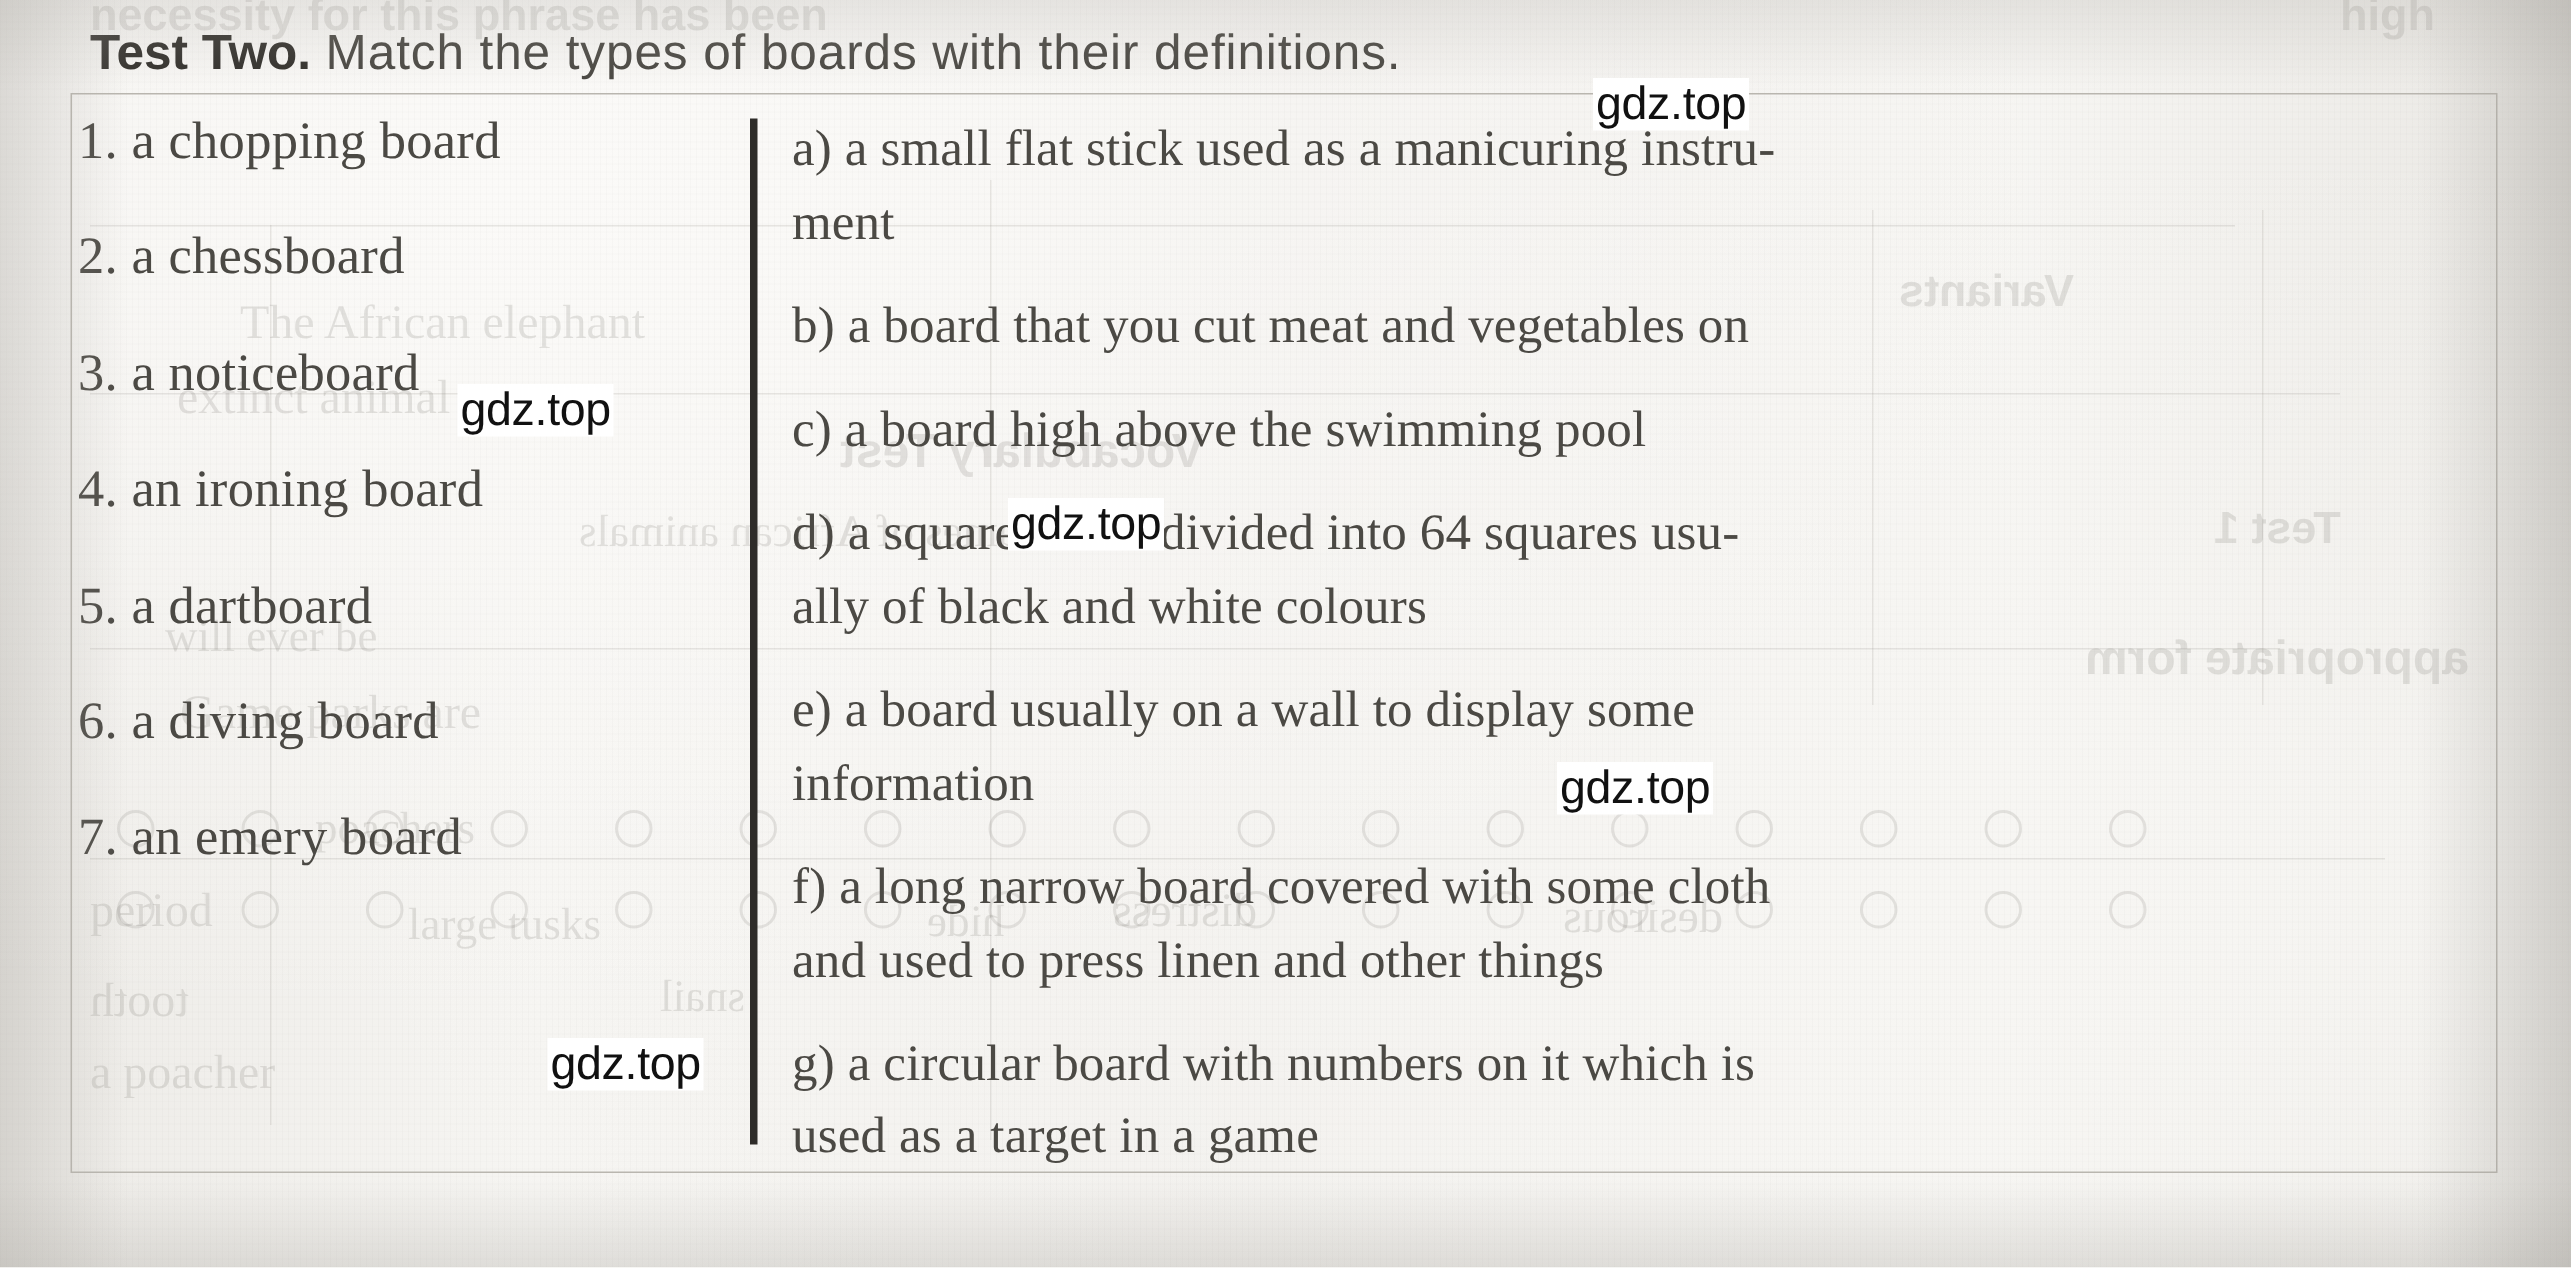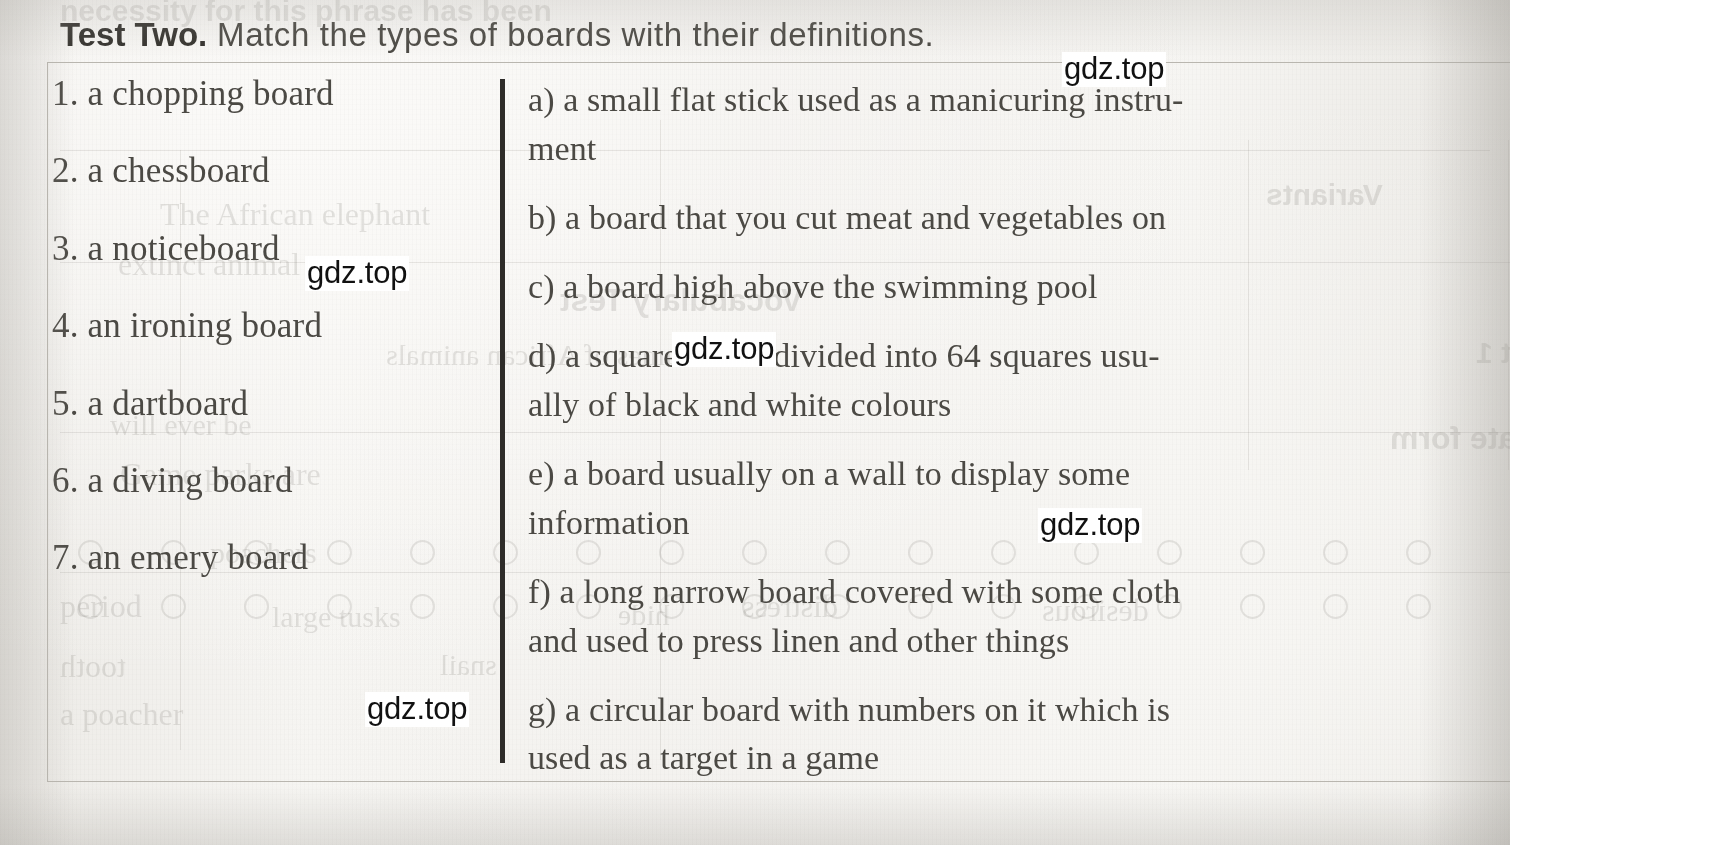--- a/index.html
+++ b/index.html
@@ -6,21 +6,21 @@
   html, body {
     margin: 0;
     padding: 0;
     background: #ffffff;
   }
   body {
     font-family: "Liberation Serif", "DejaVu Serif", serif;
   }
   .page {
     position: relative;
-    width: 1510px;
+    width: 1714px;
     height: 845px;
     overflow: hidden;
     background: #f2f1ee;
     background-image:
       radial-gradient(ellipse at 20% 15%, #fbfaf8 0%, rgba(251,250,248,0) 55%),
       radial-gradient(ellipse at 78% 70%, #f7f6f3 0%, rgba(247,246,243,0) 60%),
       linear-gradient(92deg, #eceae6 0%, #f6f5f2 22%, #f1efec 50%, #f6f5f2 78%, #e9e7e3 100%);
   }
 
   

